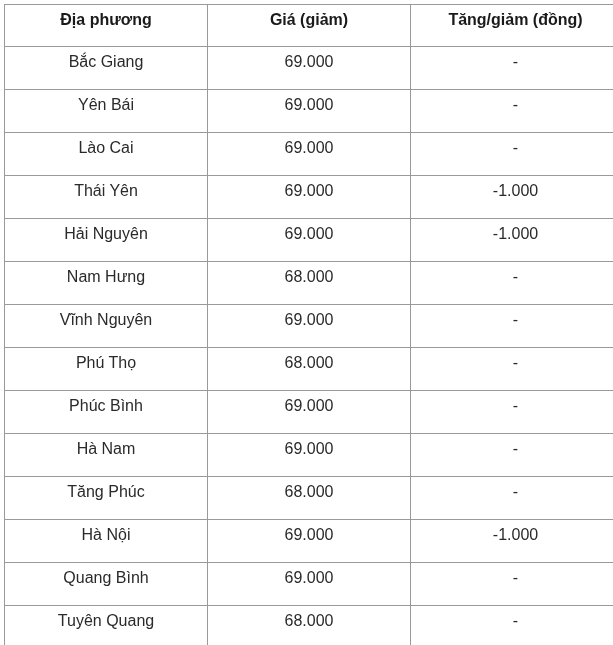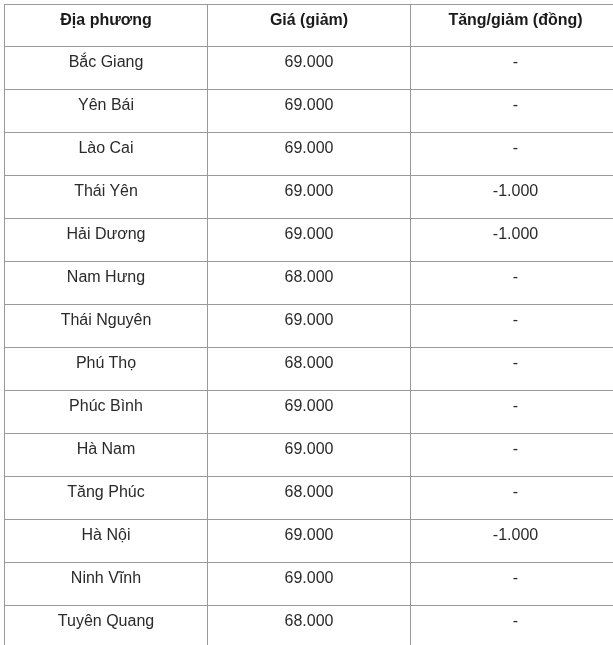--- a/index.html
+++ b/index.html
@@ -82,31 +82,31 @@
         <td>Lào Cai</td>
         <td>69.000</td>
         <td>-</td>
       </tr>
       <tr>
         <td>Thái Yên</td>
         <td>69.000</td>
         <td>-1.000</td>
       </tr>
       <tr>
-        <td>Hải Dương</td>
+        <td>Hải Nguyên</td>
         <td>69.000</td>
         <td>-1.000</td>
       </tr>
       <tr>
         <td>Nam Hưng</td>
         <td>68.000</td>
         <td>-</td>
       </tr>
       <tr>
-        <td>Thái Nguyên</td>
+        <td>Vĩnh Nguyên</td>
         <td>69.000</td>
         <td>-</td>
       </tr>
       <tr>
         <td>Phú Thọ</td>
         <td>68.000</td>
         <td>-</td>
       </tr>
       <tr>
         <td>Phúc Bình</td>
@@ -122,21 +122,21 @@
         <td>Tăng Phúc</td>
         <td>68.000</td>
         <td>-</td>
       </tr>
       <tr>
         <td>Hà Nội</td>
         <td>69.000</td>
         <td>-1.000</td>
       </tr>
       <tr>
-        <td>Ninh Vĩnh</td>
+        <td>Quang Bình</td>
         <td>69.000</td>
         <td>-</td>
       </tr>
       <tr>
         <td>Tuyên Quang</td>
         <td>68.000</td>
         <td>-</td>
       </tr>
     </tbody>
   </table>

